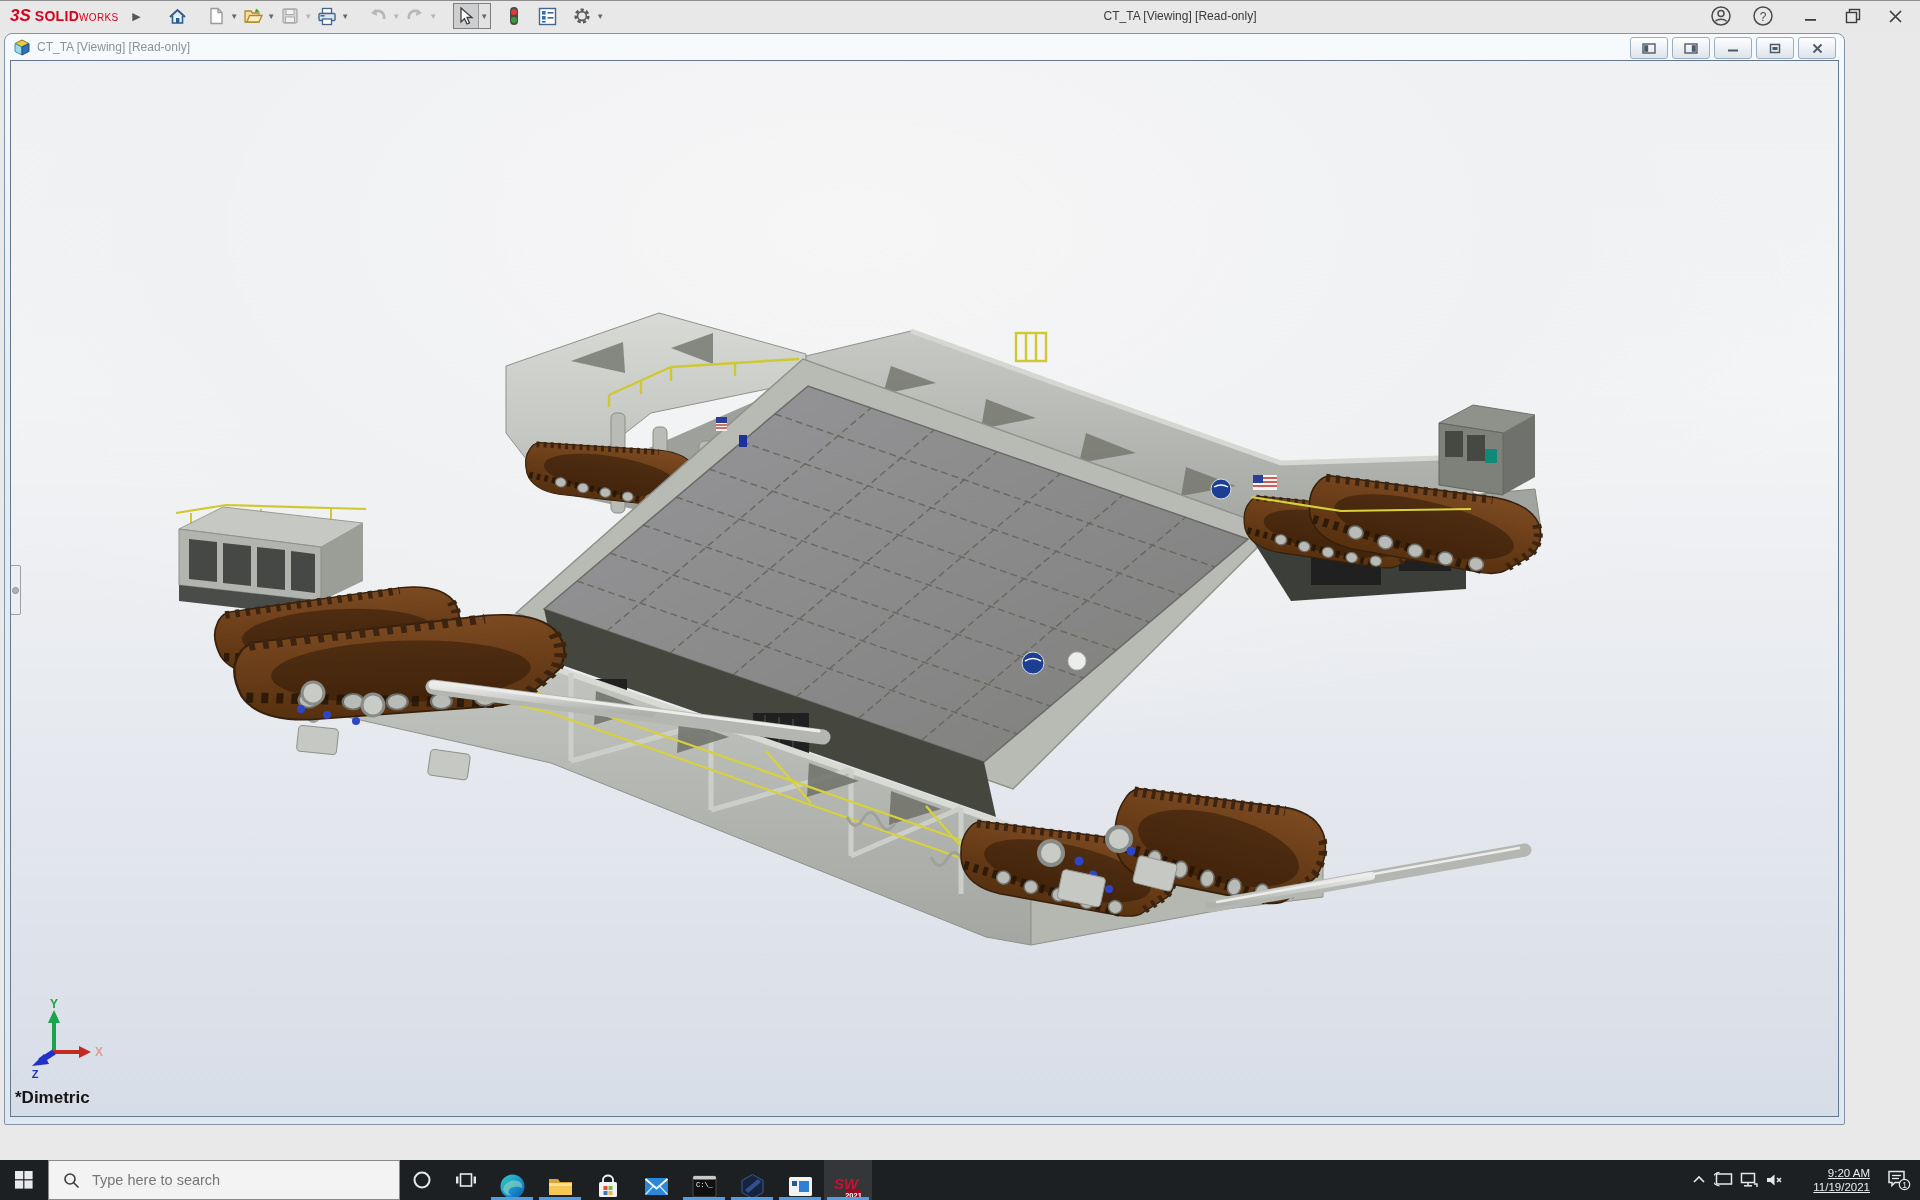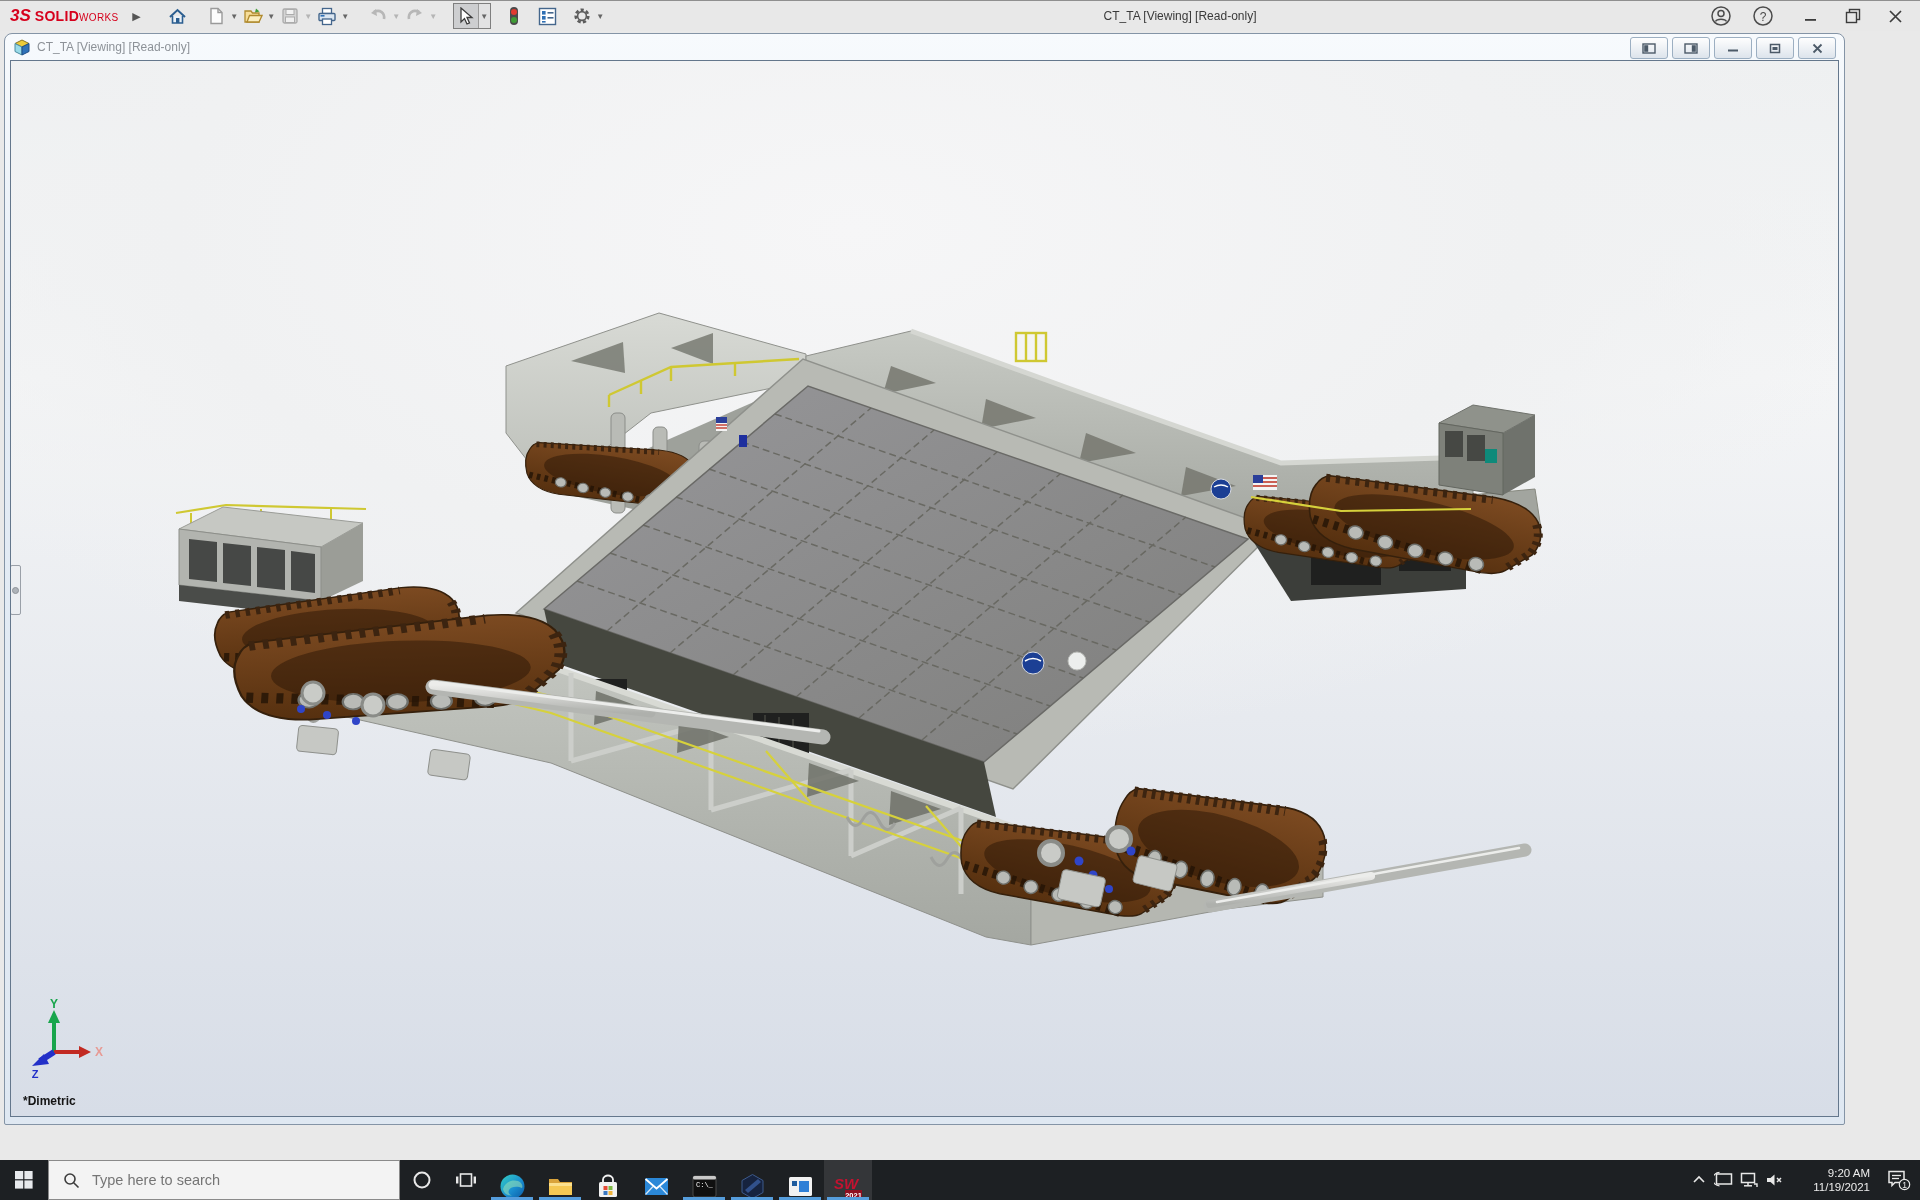--- a/index.html
+++ b/index.html
@@ -34,29 +34,29 @@
   .doc-title{font-size:12px;color:#8d9298;margin-left:6px;}
   .docbtns{position:absolute;right:8px;top:3px;display:flex;gap:4px;}
   .docbtn{width:36px;height:20px;border:1px solid #9cafc2;border-radius:3px;
           background:linear-gradient(#fefefe,#dde4ec);display:flex;align-items:center;justify-content:center;}
   .viewport{position:absolute;left:5px;top:26px;right:5px;bottom:7px;border:1px solid #64778c;
             background:
               radial-gradient(ellipse 1500px 750px at 46% 16%, #f6f6f7 0%, #f0f1f2 45%, rgba(240,241,242,0) 70%),
               linear-gradient(180deg,#eef0f1 0%, #f4f5f6 30%, #e7eaef 62%, #d7dde7 100%);
             overflow:hidden;}
   .modelsvg{position:absolute;left:0;top:0;}
-  .viewlabel{position:absolute;left:12px;bottom:8px;font-size:12px;font-weight:bold;color:#141414;}
+  .viewlabel{position:absolute;left:4px;bottom:8px;font-size:17px;font-weight:bold;color:#141414;}
   .triad{position:absolute;left:16px;bottom:36px;}
   .splitter{position:absolute;left:-1px;top:504px;width:9px;height:48px;border:1px solid #9aa0a8;
             border-radius:2px;display:flex;align-items:center;justify-content:center;}
   .splitter .dot{width:5px;height:5px;border-radius:50%;background:#aeb3b9;border:1px solid #8d9298;}
 
   
   .taskbar{position:absolute;left:0;top:1160px;width:1920px;height:40px;background:#1d2023;
-           display:flex;align-items:stretch;color:#ececec;}
+           display:flex;align-items:stretch;color:#ececec;text-decoration:underline;}
   .tb-item{width:48px;display:flex;align-items:center;justify-content:center;position:relative;}
   .startbtn{width:48px;}
   .searchbox{width:352px;background:#f3f3f3;border:1px solid #8a8a8a;box-sizing:border-box;
              display:flex;align-items:center;gap:10px;padding-left:14px;}
   .searchbox input{border:none;background:transparent;outline:none;font-size:14.5px;color:#4f4f4f;
              font-family:"Liberation Sans",sans-serif;width:270px;}
   .appicon{width:48px;display:flex;align-items:flex-end;justify-content:center;position:relative;}
   .appicon.running::after{content:"";position:absolute;bottom:0;left:3px;right:3px;height:3px;background:#559ddc;}
   .appicon.active{background:rgba(255,255,255,.10);}
   .tray{margin-left:auto;display:flex;align-items:center;}

